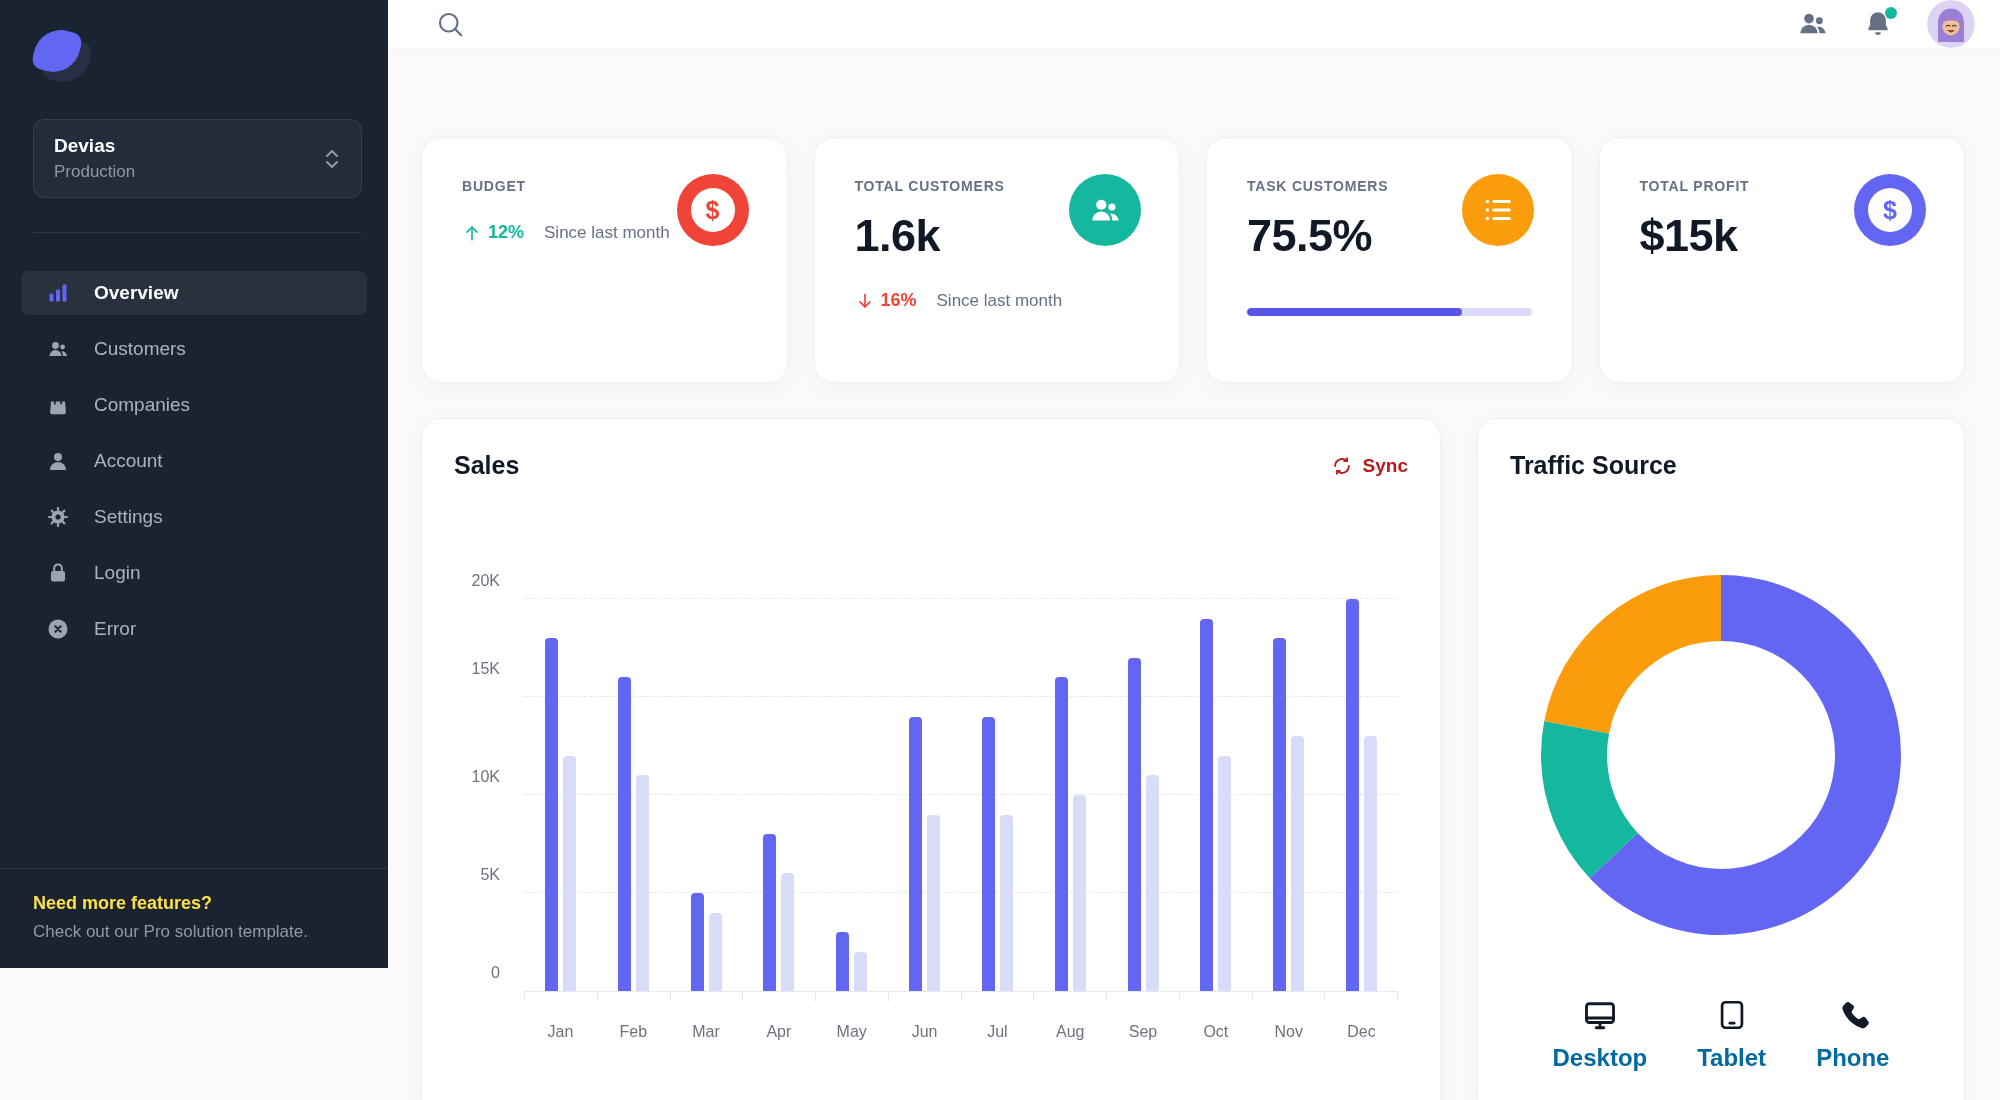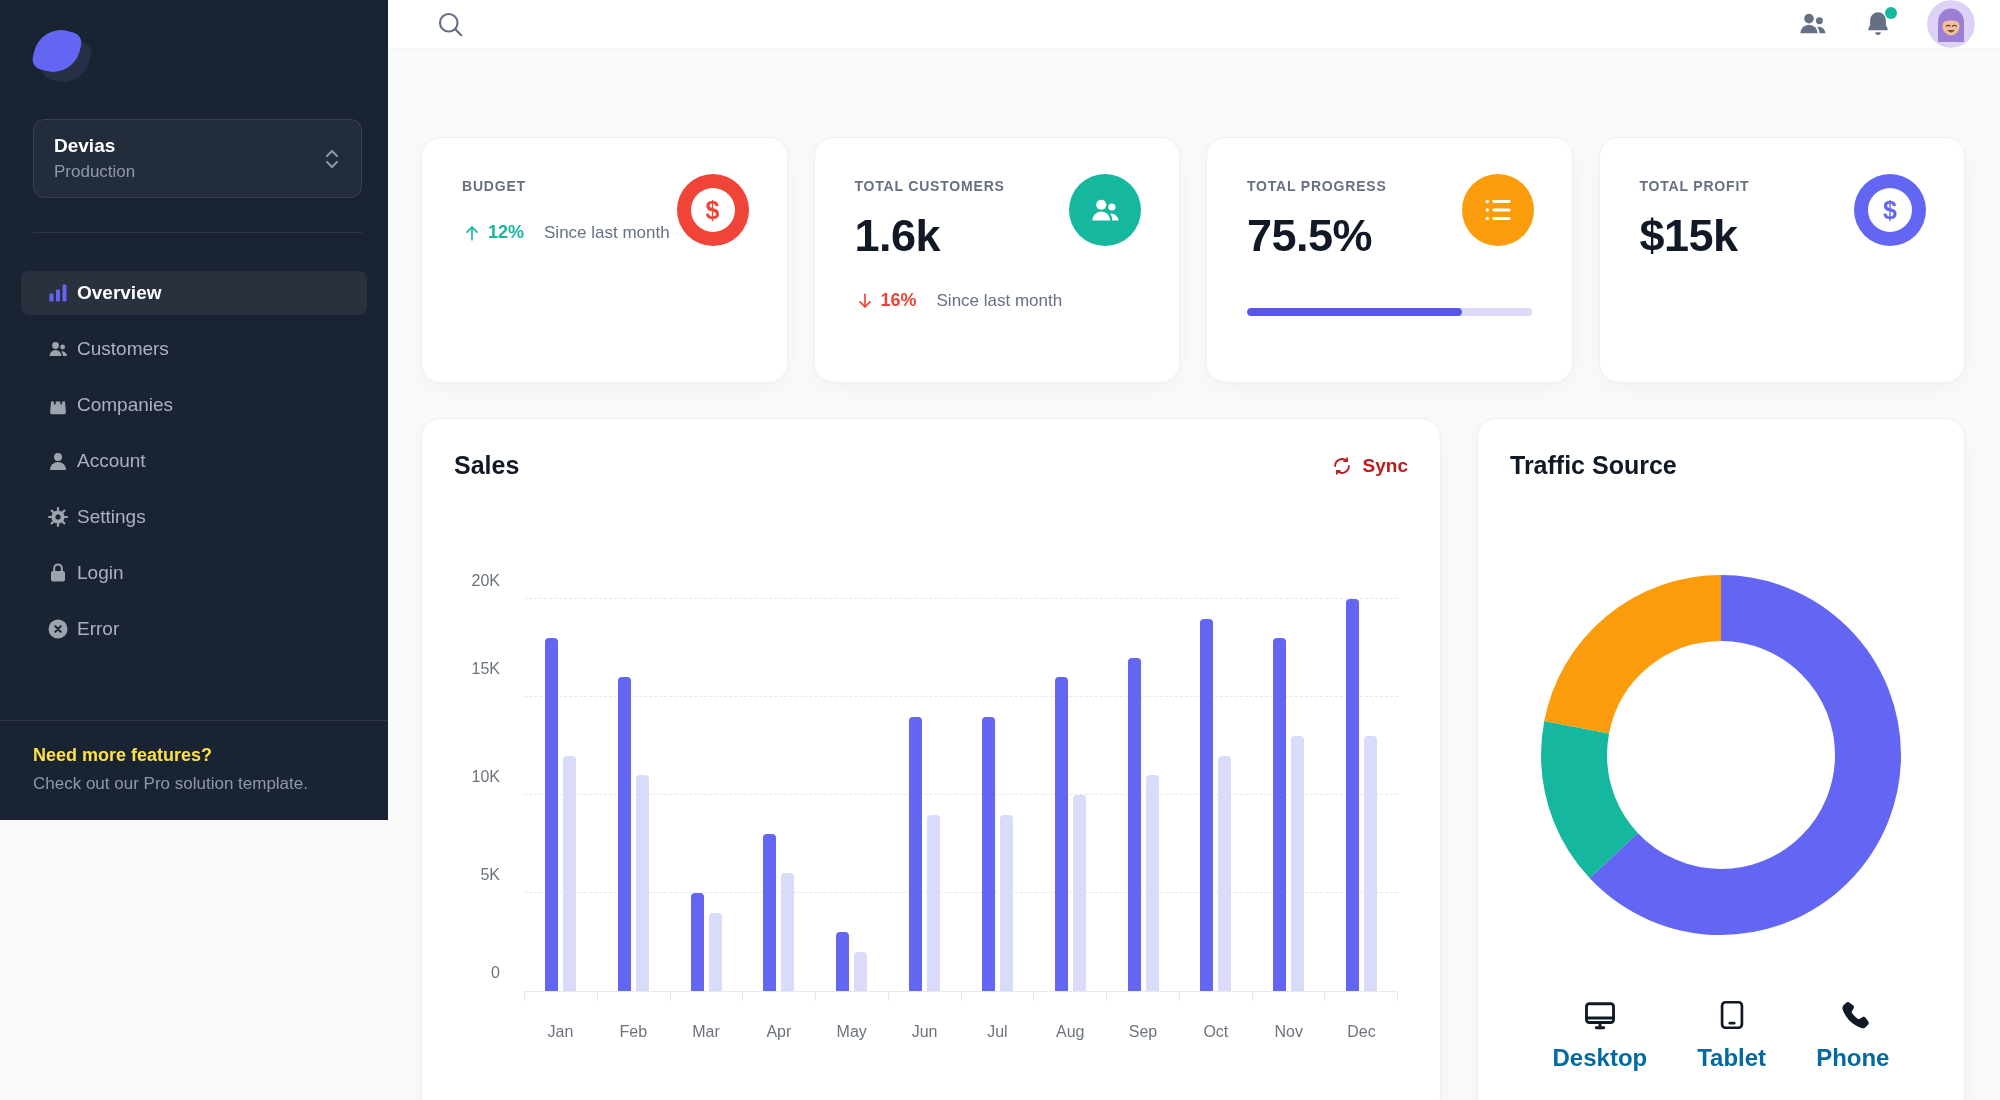--- a/index.html
+++ b/index.html
@@ -9,33 +9,33 @@
     background:#fafafb; color:#111927;
     display:flex;
   }
   :root{
     --sidebar:#1a2332; --primary:#6266f2; --bar-light:#d9dcf8;
     --success:#15b79e; --error:#f04438; --warning:#fb9c0c;
     --muted:#667085; --axis:#6c737f; --card-border:#eef0f4;
   }
 
   
-  .sidebar{ width:388px; min-width:388px; height:820px; background:var(--sidebar); position:relative; color:#fff; }
+  .sidebar{ width:388px; min-width:388px; height:968px; background:var(--sidebar); position:relative; color:#fff; }
   .side-top{ padding:27px 26px 0 33px; }
   .logo{ position:relative; width:58px; height:58px; cursor:pointer; }
   .logo .leaf{ position:absolute; width:44px; height:44px; border-radius:62% 24% 62% 24%; }
   .logo .leaf.shadow{ background:#272f47; left:12px; top:12px; transform:rotate(14deg); }
   .logo .leaf.front{ background:var(--primary); left:2px; top:2px; transform:rotate(14deg); }
   .workspace{ margin-top:34px; background:rgba(255,255,255,0.045); border:1px solid rgba(255,255,255,0.09);
     border-radius:12px; padding:15px 20px; display:flex; align-items:center; justify-content:space-between; cursor:pointer; }
   .ws-title{ font-size:19px; font-weight:700; color:#fff; }
   .ws-sub{ font-size:17px; color:#8f98a8; margin-top:5px; }
   .side-divider{ border:none; border-top:1px solid rgba(255,255,255,0.09); margin:34px 0 0 0; }
   .nav{ padding:38px 21px 0 21px; }
-  .nav-item{ display:flex; align-items:center; gap:7px; padding:0 0 0 25px; height:44px; margin-bottom:12px;
+  .nav-item{ display:flex; align-items:center; gap:24px; padding:0 0 0 25px; height:44px; margin-bottom:12px;
     border-radius:8px; color:#aab2c0; font-size:19px; font-weight:500; cursor:pointer; }
   .nav-item .nicon{ width:24px; height:24px; display:flex; align-items:center; justify-content:center; color:#9da4ae; }
   .nav-item.active{ background:rgba(255,255,255,0.065); color:#ffffff; font-weight:700; }
   .nav-item.active .nicon{ color:var(--primary); }
   .side-footer{ position:absolute; left:0; right:0; bottom:0; border-top:1px solid rgba(255,255,255,0.09);
     padding:24px 33px 26px 33px; }
   .sf-title{ font-size:18px; font-weight:700; color:#fde047; }
   .sf-sub{ font-size:17px; color:#8f98a8; margin-top:8px; }
 
   
@@ -293,21 +293,21 @@
                 <path d="M12 4v15"></path>
                 <path d="M6 13l6 6 6-6"></path>
               </svg>
             <span>16%</span>
           </span>
           <span class="caption">Since last month</span>
         </div>
       </div>
 
       <div class="card stat-card">
-        <div class="overline">TOTAL PROGRESS</div>
+        <div class="overline">TASK CUSTOMERS</div>
         <div class="stat-value">75.5%</div>
         <div class="stat-icon" style="background:#fb9c0c;">
           <svg width="34" height="34" viewBox="0 0 24 24" fill="none" stroke="#fff" stroke-width="2" stroke-linecap="round">
             <path d="M9 6h11M9 12h11M9 18h11"></path>
             <circle cx="4.5" cy="6" r="1.2" fill="#fff" stroke="none"></circle>
               <circle cx="4.5" cy="12" r="1.2" fill="#fff" stroke="none"></circle>
               <circle cx="4.5" cy="18" r="1.2" fill="#fff" stroke="none"></circle>
           </svg>
         </div>
         <div class="progress-track">

